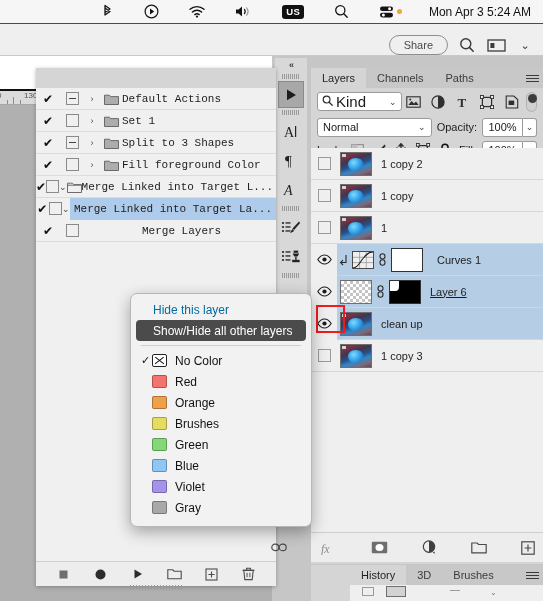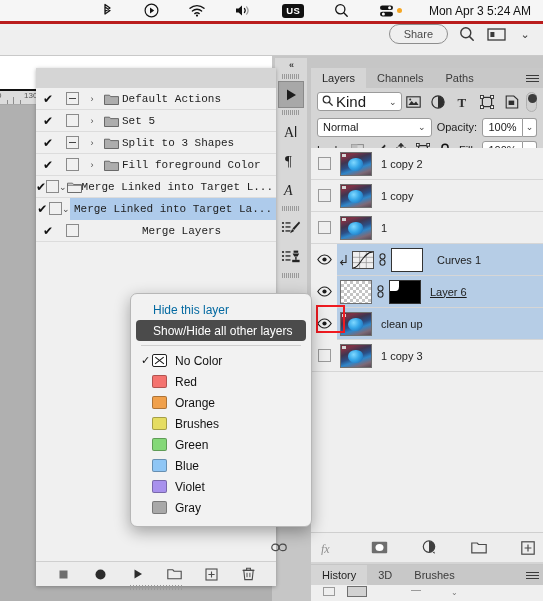--- a/index.html
+++ b/index.html
@@ -3,34 +3,34 @@
 <meta charset="utf-8">
 <style>
   * { box-sizing: border-box; margin:0; padding:0; }
   html,body{ width:543px; height:601px; overflow:hidden;
     font-family:"Liberation Sans", sans-serif; font-size:11px; color:#1a1a1a;
     background:#b4b4b4; -webkit-font-smoothing:antialiased; }
 
   
   #menubar{ position:absolute; left:0; top:0; width:543px; height:24px;
     background:#f6f6f6; display:flex; align-items:center; justify-content:flex-end;
-    padding-right:8px; gap:16px; border-bottom:3px solid #b91c1c; }
+    padding-right:8px; gap:16px; border-bottom:1px solid #b91c1c; }
   .mb-item{ display:flex; align-items:center; justify-content:center;
     height:24px; padding:0 7px; color:#141414; }
   .mb-item svg{ display:block; }
   .kbd-badge{ background:#111; color:#fff; border-radius:3px;
     font-size:9.5px; font-weight:700; padding:1.5px 4px; letter-spacing:.2px; }
   .mb-clock{ font-size:12px; color:#111; padding:0 4px; white-space:nowrap; }
   .dot-orange{ width:5px; height:5px; border-radius:50%; background:#f5a623;
     margin-left:2px; }
 
   
   #apptoolbar{ position:absolute; left:0; top:24px; width:543px; height:32px;
     background:#efefef; border-bottom:1px solid #c9c9c9;
-    display:flex; align-items:flex-start; justify-content:flex-end; padding-right:8px; gap:9px; }
+    display:flex; align-items:flex-end; justify-content:flex-end; padding-right:8px; gap:9px; }
   .share-btn{ border:1px solid #8d8d8d; border-radius:11px; height:20px;
     padding:0 14px; display:flex; align-items:center; font-size:11px; color:#4a4a4a;
     background:transparent; }
   .tb-icon{ display:flex; align-items:center; justify-content:center;
     width:20px; height:20px; color:#3a3a3a; }
 
   
   #docarea{ position:absolute; left:0; top:56px; width:543px; height:545px;
     background:#b4b4b4; }
   #doc-white{ position:absolute; left:0; top:0; width:272px; height:33px; background:#fff; }
@@ -161,21 +161,21 @@
   .lname{ font-size:11px; color:#1c1c1c; margin-left:9px; white-space:nowrap; }
   .lname.underline{ text-decoration:underline; }
 
   #layers-footer{ position:absolute; left:0; top:464px; width:232px; height:30px;
     background:#ededed; border-top:1px solid #cfcfcf;
     display:flex; align-items:center; justify-content:center; gap:34px; }
   .lf-ic{ width:17px; height:17px; display:flex; align-items:center;
     justify-content:center; color:#4a4a4a; }
 
   #history-panel{ position:absolute; left:311px; top:565px; width:232px; height:36px;
-    background:#d5d5d5; }
+    background:#d5d5d5;padding-left:39px; }
   #history-tabs{ height:20px; background:#c8c8c8; display:flex; align-items:flex-end;
     position:relative; }
   #history-body{ height:16px; background:#efefef; position:relative; overflow:hidden; }
 
   
   #red-hl{ position:absolute; left:316px; top:305px; width:29px; height:28px;
     border:2px solid #ef1b21; pointer-events:none; z-index:40; }
 
   
   #ctxmenu{ position:absolute; left:130px; top:293px; width:182px; height:234px;
@@ -376,21 +376,21 @@
       <span class="act-box">
           <span class="sqbox"></span>
         </span>
       <span class="act-arrow">›</span>
       <span class="folder-ic">
           <svg width="15" height="12" viewBox="0 0 15 12">
             <path d="M.5 2.2h5l1.2 1.4h7.8v7.9H.5z" fill="#adadad" stroke="#5d5d5d" stroke-width=".9"></path>
           </svg>
         </span>
       <span class="act-hl">
-          <span class="act-label">Set 5</span>
+          <span class="act-label">Set 1</span>
         </span>
     </div>
 
     <div class="act-row">
       <span class="act-check">✔</span>
       <span class="act-box">
           <span class="sqbox minus"></span>
         </span>
       <span class="act-arrow">›</span>
       <span class="folder-ic">

